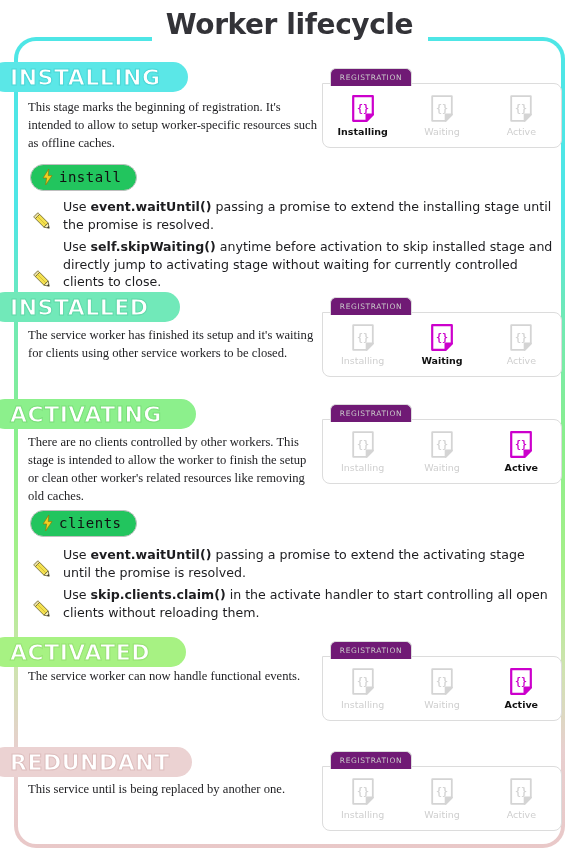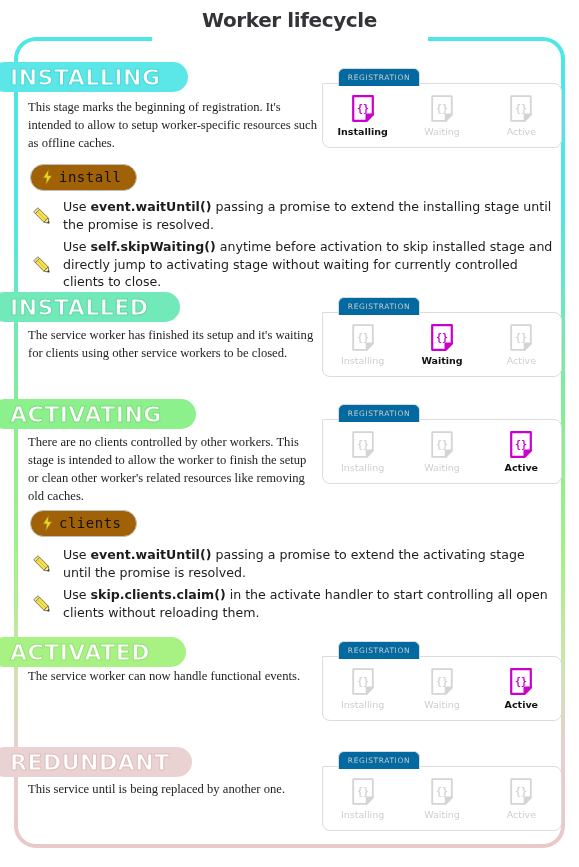--- a/index.html
+++ b/index.html
@@ -42,21 +42,21 @@
     width:276px; height:22px;
     background:#ffffff;
     z-index:3;
   }
   #page-title{
     position:absolute;
     left:0; right:0; top:8px;
     text-align:center;
     z-index:5;
     font-family:"DejaVu Sans", sans-serif;
-    font-size:20px;
+    font-size:28px;
     font-weight:bold;
     color:#333338;
     letter-spacing:-0.4px;
   }
 
   
   .section{ position:absolute; left:0; right:0; }
 
   .badge{
     position:absolute;
@@ -89,63 +89,63 @@
     color:#1d1d20;
   }
 
   
   .event-pill{
     position:absolute;
     left:30px;
     display:inline-flex;
     align-items:center;
     gap:6px;
-    background:#a16207;
+    background:#22c55e;
     border:1.5px solid #BFBFBF;
     border-radius:16px;
     padding:4px 14px 5px 11px;
     font-family:"DejaVu Sans Mono", monospace;
     font-size:14px;
     color:#111;
     letter-spacing:0.5px;
   }
   .bolt{ width:11px;height:16px;display:block; }
 
   
   .bullet{
     position:absolute;
     left:30px;
     right:26px;
     display:flex;
-    align-items:center;
+    align-items:flex-end;
     gap:9px;
   }
   .pencil{ width:24px;height:24px;flex:0 0 24px;margin-top:1px;}
   .bullet-text{
     font-family:"DejaVu Sans", sans-serif;
     font-size:12.6px;
     line-height:1.40;
     color:#1d1d20;
   }
   .bullet-text b{ font-weight:bold; }
 
   
   .reg-card{
     position:absolute;
     width:240px;
     height:80px;
   }
   .reg-tab{
     position:absolute;
-    left:16px;top:0;
+    left:8px;top:0;
     width:80px;height:17px;
     border:1.5px solid #DCDCDC;
     border-bottom:none;
     border-radius:6px 6px 0 0;
-    background:#0369a1;
+    background:#701a75;
     display:flex;align-items:center;justify-content:center;
     font-family:"DejaVu Sans", sans-serif;
     font-size:7.5px;
     letter-spacing:0.6px;
     color:#C9C9C9;
     z-index:2;
   }
   .reg-body{
     position:absolute;
     left:0; top:15px;

